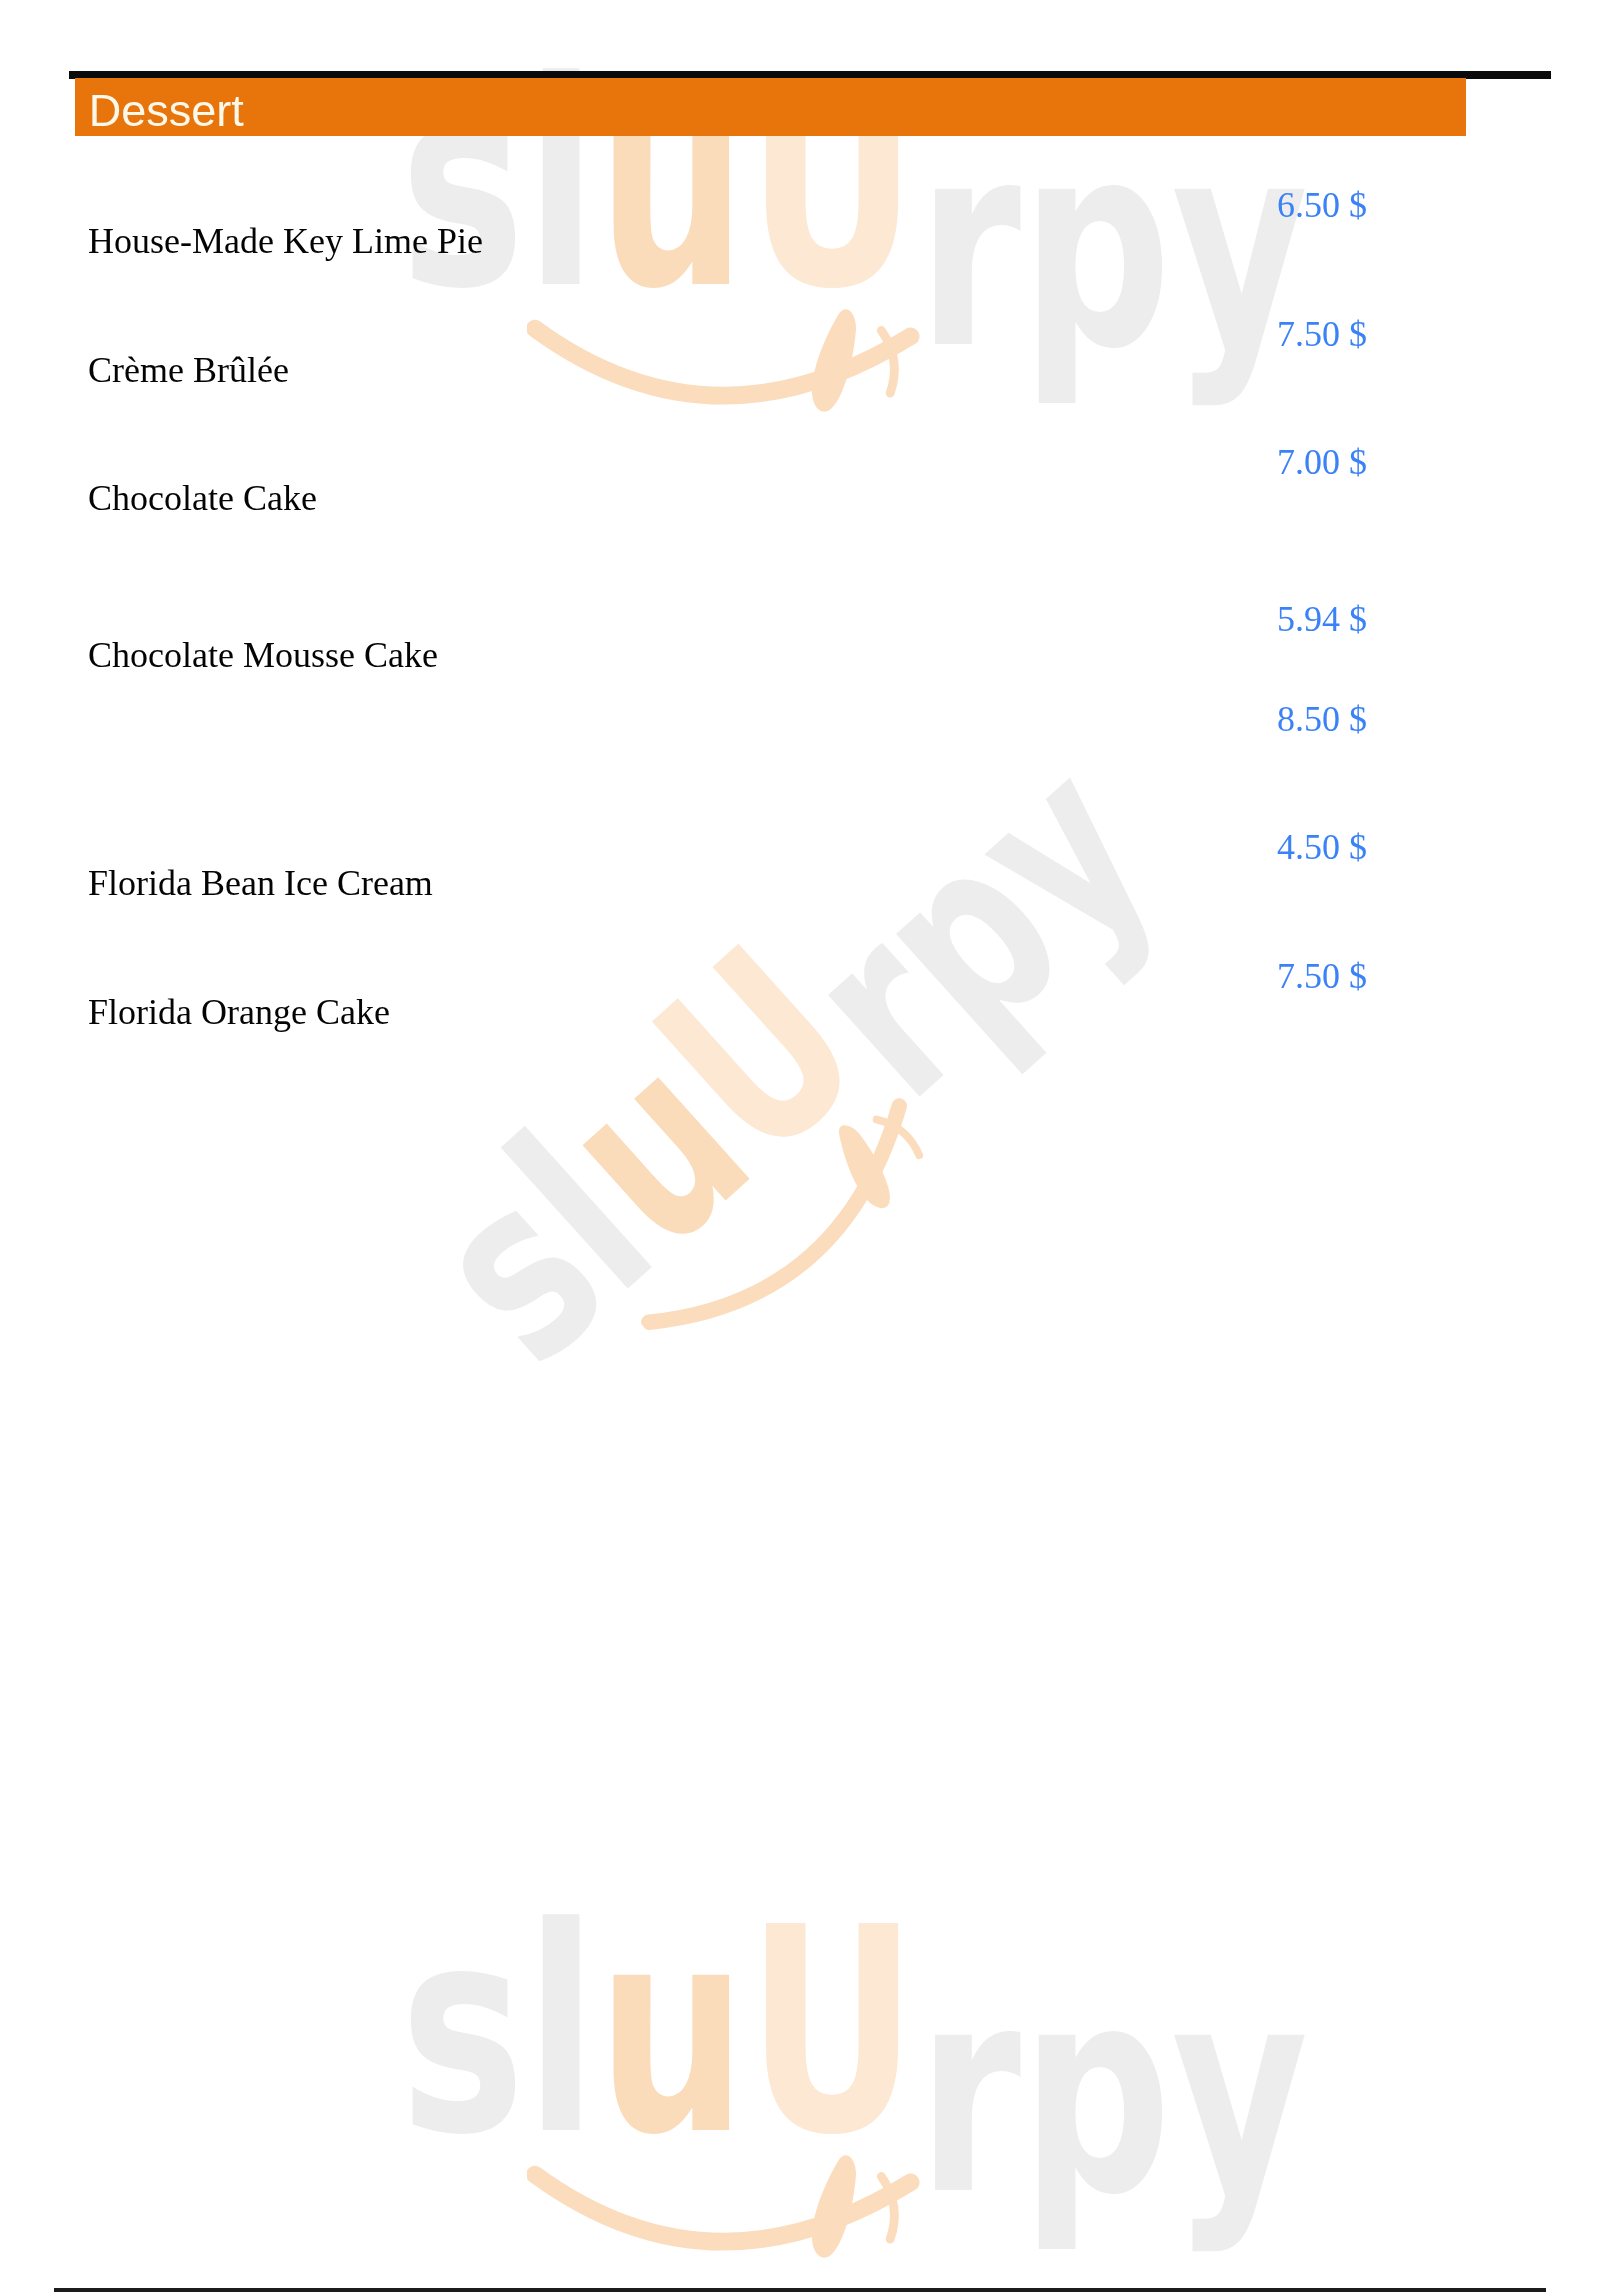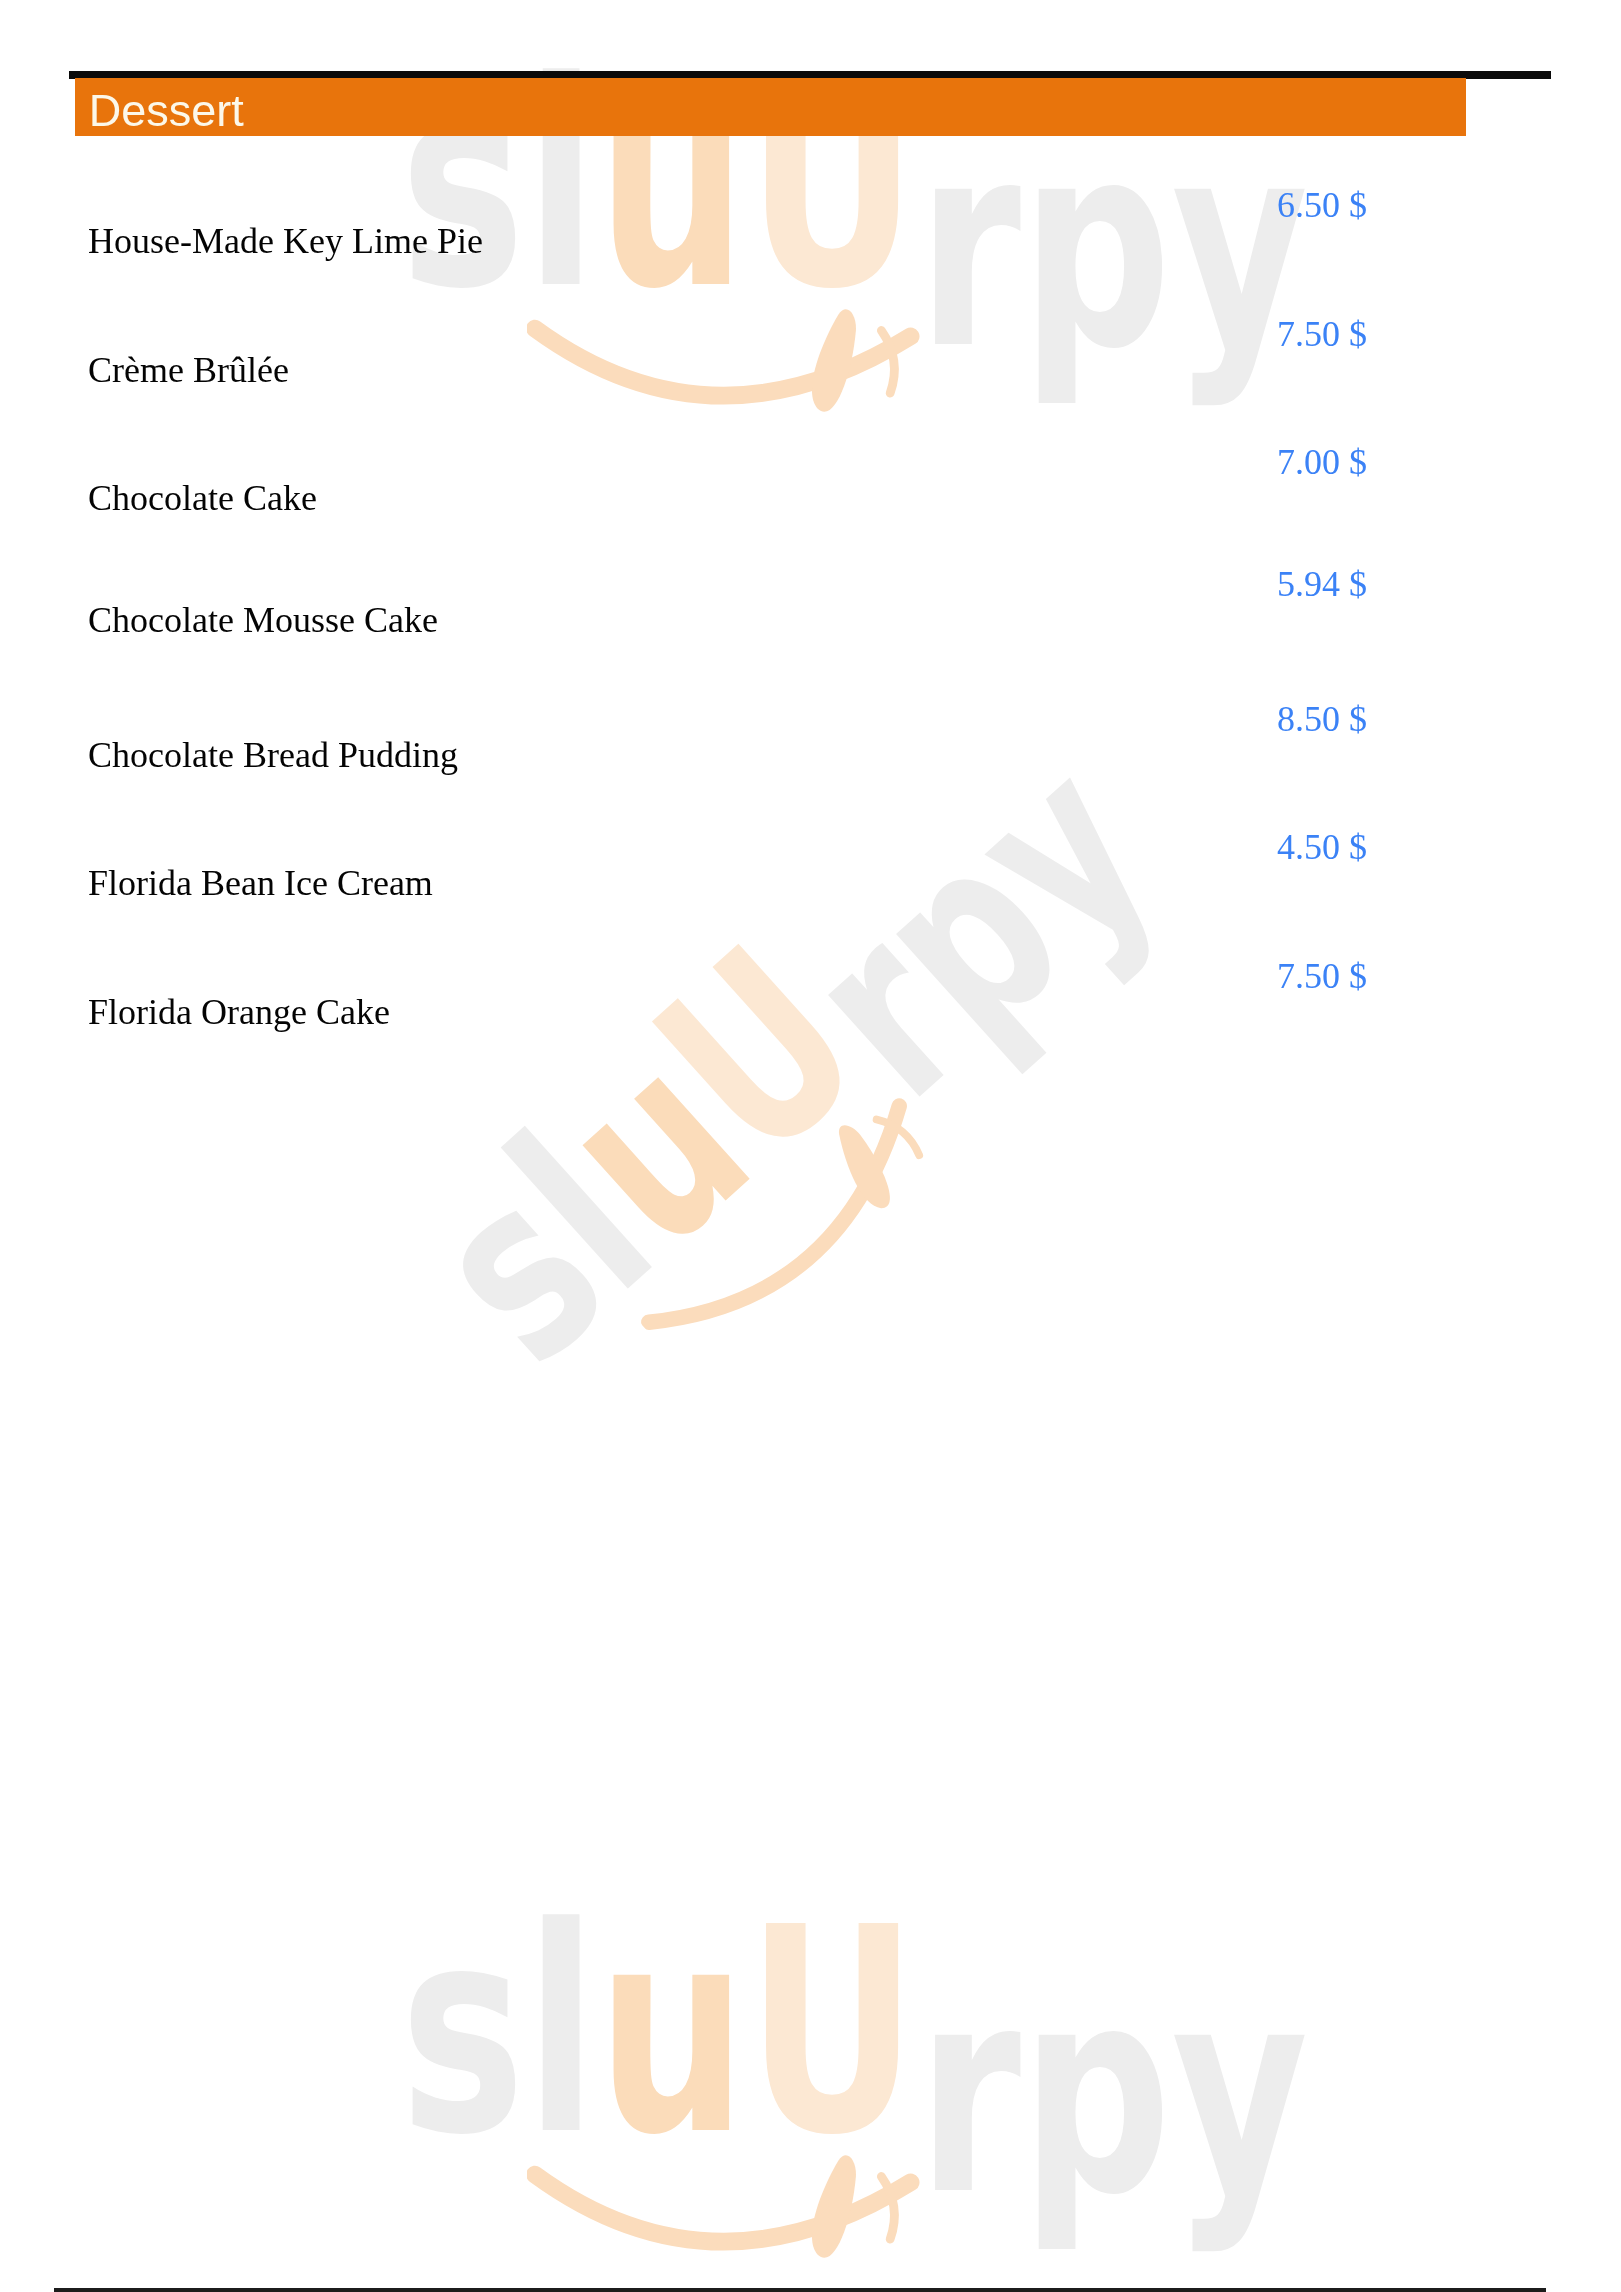--- a/index.html
+++ b/index.html
@@ -97,26 +97,25 @@
   <span class="item-price">6.50 $</span>
 </div>
 <div class="menu-row" style="top:313px">
   <span class="item-name">Crème Brûlée</span>
   <span class="item-price">7.50 $</span>
 </div>
 <div class="menu-row" style="top:441px">
   <span class="item-name">Chocolate Cake</span>
   <span class="item-price">7.00 $</span>
 </div>
-<div class="menu-row" style="top:563px">
+<div class="menu-row" style="top:598px">
   <span class="item-name">Chocolate Mousse Cake</span>
   <span class="item-price">5.94 $</span>
 </div>
 <div class="menu-row" style="top:698px">
-  <span class="item-name">Chocolate Bread Pudding</span>
   <span class="item-price">8.50 $</span>
 </div>
 <div class="menu-row" style="top:826px">
   <span class="item-name">Florida Bean Ice Cream</span>
   <span class="item-price">4.50 $</span>
 </div>
 <div class="menu-row" style="top:955px">
   <span class="item-name">Florida Orange Cake</span>
   <span class="item-price">7.50 $</span>
 </div>

